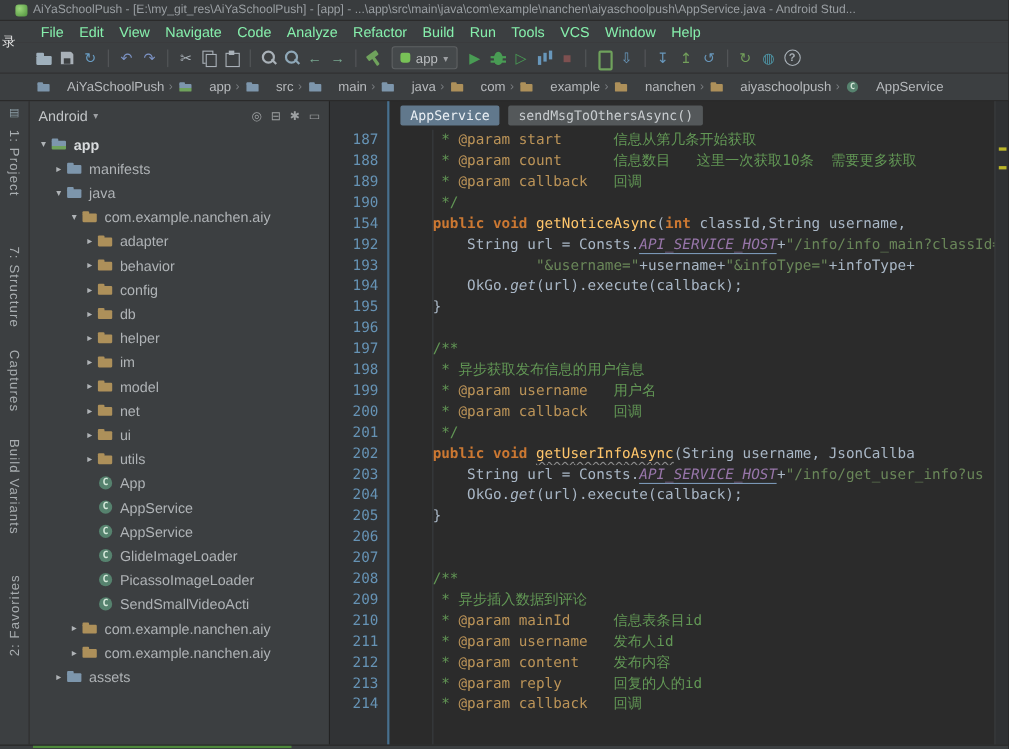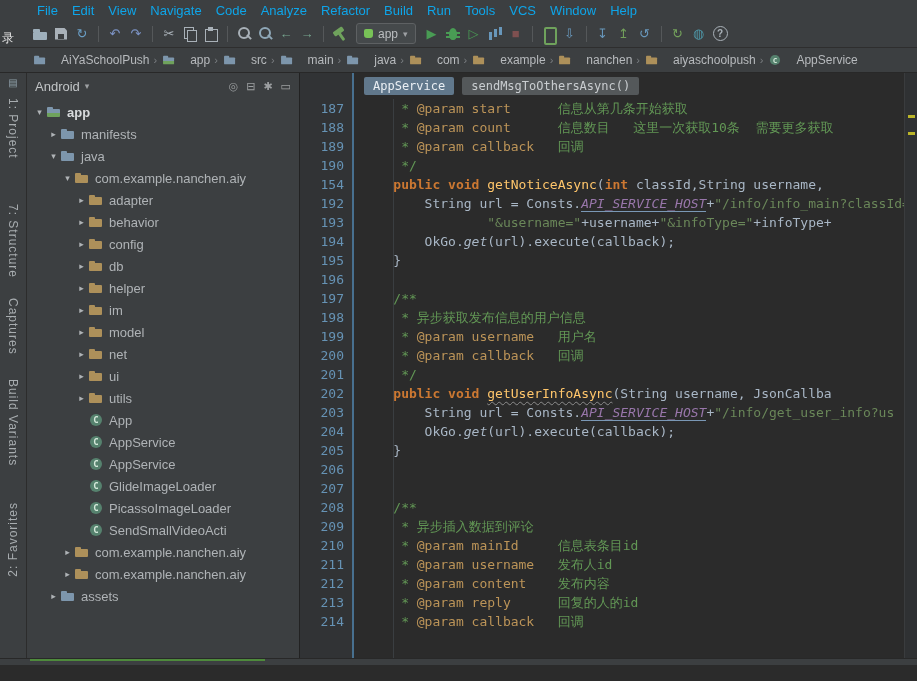--- a/index.html
+++ b/index.html
@@ -5,21 +5,21 @@
   html,body{margin:0;padding:0;background:#222;}
   .app{position:relative;width:917px;height:681px;overflow:hidden;background:#2B2B2B;
        font-family:"Liberation Sans",sans-serif;color:#BBB;}
   
   .titlebar{height:18px;background:#393C3E;display:flex;align-items:center;gap:5px;
             padding-left:14px;border-bottom:1px solid #2A2A2A;}
   .as-logo{width:11px;height:11px;border-radius:3px;background:radial-gradient(circle at 35% 35%,#9BD77A,#4E8F3D);flex:none;}
   .title-text{font-size:11px;color:#9A9FA3;white-space:nowrap;overflow:hidden;}
   
   .menubar{height:20px;background:#3C3F41;display:flex;align-items:center;padding-left:30px;}
-  .menu-item{padding:1px 7px;font-size:13px;color:#0ea5e9;cursor:default;}
+  .menu-item{padding:1px 7px;font-size:13px;color:#86efac;cursor:default;}
   
   .toolbar{height:27px;background:#3C3F41;display:flex;align-items:center;padding-left:30px;gap:1px;
            border-bottom:1px solid #2E2E2E;}
   .tb-sep{width:1px;height:16px;background:#55585A;margin:0 5px;flex:none;}
   .tb-icon{position:relative;width:20px;height:20px;display:inline-flex;align-items:center;justify-content:center;
            font-size:13px;flex:none;border-radius:3px;}
   .round{border:1px solid currentColor;border-radius:50%;width:13px;height:13px;font-size:10px;font-weight:bold;margin:0 3px;}
   .sh-folder::before{content:"";position:absolute;left:3px;top:8px;width:14px;height:8px;background:currentColor;border-radius:1px;}
   .sh-folder::after{content:"";position:absolute;left:3px;top:5px;width:7px;height:3px;background:currentColor;border-radius:1px 1px 0 0;}
   .sh-floppy::before{content:"";position:absolute;left:4px;top:4px;width:12px;height:12px;background:currentColor;
@@ -116,20 +116,24 @@
   .stripebar::after{content:"";display:block;width:7px;height:3px;background:#BBB529;margin:14px auto 0;}
   
   .statusbar{height:6px;background:#3C3F41;border-top:1px solid #282828;position:relative;}
   .progress{position:absolute;left:30px;top:0;width:235px;height:2px;background:#4E8A3C;}
   .rec-badge{position:absolute;left:2px;top:30px;font-size:12px;color:#E8E8E8;z-index:5;}
 </style>
 </head>
 <body>
 
 <div class="app">
+  <div class="titlebar">
+    <span class="as-logo"></span>
+    <span class="title-text">AiYaSchoolPush - [E:\my_git_res\AiYaSchoolPush] - [app] - ...\app\src\main\java\com\example\nanchen\aiyaschoolpush\AppService.java - Android Stud...</span>
+  </div>
 
   <div class="menubar" id="menubar">
       <span class="menu-item">File</span>
       <span class="menu-item">Edit</span>
       <span class="menu-item">View</span>
       <span class="menu-item">Navigate</span>
       <span class="menu-item">Code</span>
       <span class="menu-item">Analyze</span>
       <span class="menu-item">Refactor</span>
       <span class="menu-item">Build</span>

